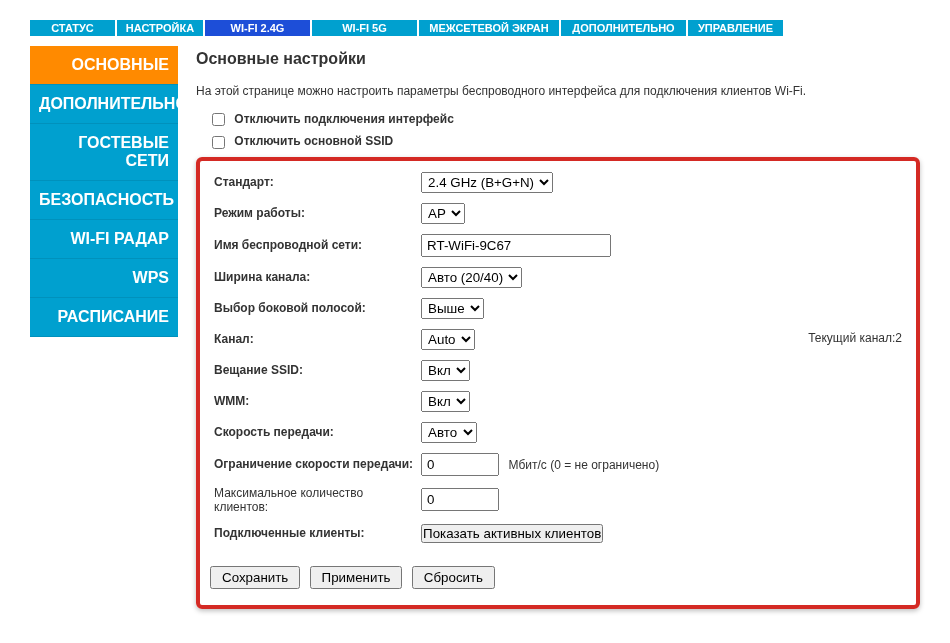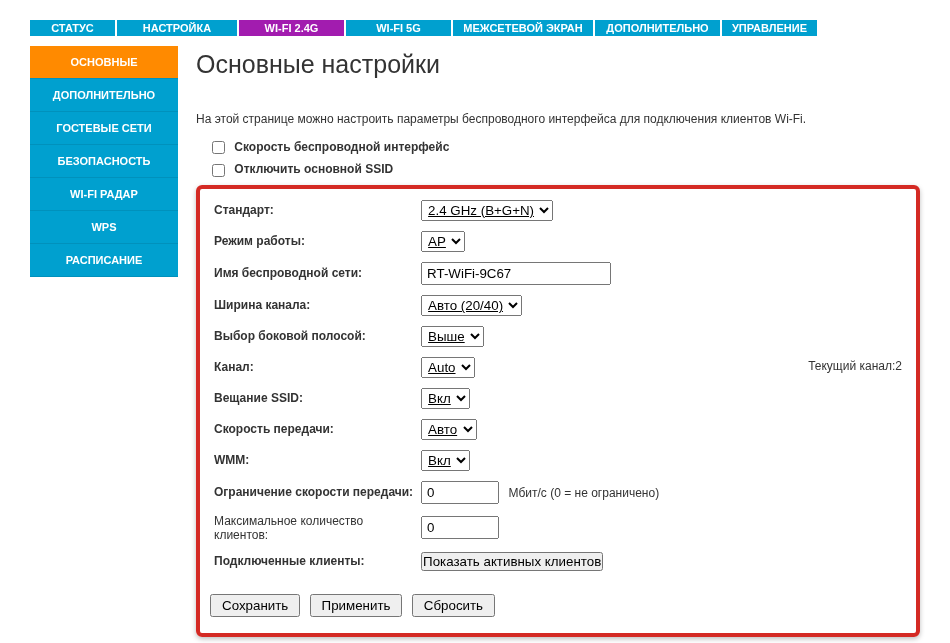--- a/index.html
+++ b/index.html
@@ -1,39 +1,39 @@
 <!DOCTYPE html>
 <html><head>
   <meta charset="utf-8">
   <style>
     * { box-sizing: border-box; margin: 0; padding: 0; }
     body { font-family: Arial, sans-serif; font-size: 12px; background: #fff; color: #333; }
     .wrap { width: 950px; margin: 0 auto; padding: 20px 30px; }
     .topnav { display: flex; gap: 2px; margin-bottom: 10px; }
     .topnav a { background: #00a0cf; color: #fff; font-weight: bold; font-size: 11px; padding: 2px 0; text-align: center; text-decoration: none; cursor: pointer; }
-    .topnav a.active { background: #a21caf; text-align: center; }
-    .topnav a:nth-child(1){width:85px}.topnav a:nth-child(2){width:120px}.topnav a:nth-child(3){width:105px}.topnav a:nth-child(4){width:105px}.topnav a:nth-child(5){width:140px}.topnav a:nth-child(6){width:125px}.topnav a:nth-child(7){width:95px}
+    .topnav a.active { background: #1d4ed8; text-align: center; }
+    .topnav a:nth-child(1){width:85px}.topnav a:nth-child(2){width:86px}.topnav a:nth-child(3){width:105px}.topnav a:nth-child(4){width:105px}.topnav a:nth-child(5){width:140px}.topnav a:nth-child(6){width:125px}.topnav a:nth-child(7){width:95px}
     .main { display: flex; gap: 18px; margin-top: 8px; }
     .side { width: 148px; }
-    .side a { display: block; background: #00a0cf; color: #fff; font-weight: bold; font-size: 11px; padding: 10px 16px; text-align: center; text-decoration: none; border-bottom: 1px solid #0091bc; cursor: pointer; }
+    .side a { display: block; background: #00a0cf; color: #fff; font-weight: bold; font-size: 16px; padding: 10px 9px; text-align: right; text-decoration: none; border-bottom: 1px solid #0091bc; cursor: pointer; }
     .side a.active { background: #ff8a00; }
     .content { flex: 1; }
-    h1 { font-size: 25px; font-weight: normal; margin: 4px 0 33px; }
+    h1 { font-size: 16px; font-weight: bold; margin: 4px 0 16px; }
     .intro { margin-bottom: 10px; }
     .cbrow { padding: 4px 0 4px 16px; }
     .cbrow input { vertical-align: middle; margin-right: 6px; }
     .cbrow label { font-weight: bold; }
     .box { border: 4px solid #d42a24; border-radius: 6px; padding: 6px 10px 16px; box-shadow: 0 2px 5px rgba(0,0,0,.25); margin-top: 4px; }
     table.f { width: 100%; border-collapse: collapse; }
     table.f td { padding: 5px 4px; vertical-align: middle; }
     table.f td.lbl { font-weight: bold; width: 190px; white-space: nowrap; }
     table.f td.lbln { width: 190px; }
     .txt { width: 190px; padding: 2px 4px; }
     .txtn { width: 78px; padding: 2px 4px; }
-    select { padding: 1px 2px; text-decoration: underline; }
+    select { padding: 1px 2px; }
     .unit { margin-left: 6px; }
     .curch { float: right; margin-top: 2px; }
     .actions { margin-top: 18px; }
     .actions button { margin-right: 6px; padding: 2px 10px; }
   </style>
 </head>
 <body>
   <div class="wrap">
 
     <div class="topnav">
@@ -56,21 +56,21 @@
         <a>WPS</a>
         <a>РАСПИСАНИЕ</a>
       </div>
 
       <div class="content">
         <h1>Основные настройки</h1>
         <p class="intro">На этой странице можно настроить параметры беспроводного интерфейса для подключения клиентов Wi-Fi.</p>
 
         <div class="cbrow">
           <input type="checkbox" style="">
-          <label>Скорость беспроводной интерфейс</label>
+          <label>Отключить подключения интерфейс</label>
         </div>
         <div class="cbrow">
           <input type="checkbox" style="">
           <label>Отключить основной SSID</label>
         </div>
 
         <div class="box">
           <table class="f">
             <tbody>
               <tr>
@@ -96,26 +96,26 @@
             <tr>
                 <td class="lbl">Канал:</td>
                 <td><select><option>Auto</option></select>
                     <span class="curch"><span>Текущий канал:</span><span>2</span></span></td>
               </tr>
             <tr>
                 <td class="lbl">Вещание SSID:</td>
                 <td><select><option>Вкл</option></select></td>
               </tr>
             <tr>
+                <td class="lbl">WMM:</td>
+                <td><select><option>Вкл</option></select></td>
+              </tr>
+            <tr>
                 <td class="lbl">Скорость передачи:</td>
                 <td><select><option>Авто</option></select></td>
-              </tr>
-            <tr>
-                <td class="lbl">WMM:</td>
-                <td><select><option>Вкл</option></select></td>
               </tr>
             <tr>
                 <td class="lbl">Ограничение скорости передачи:</td>
                 <td><input class="txtn" type="text" value="0" style="">
                     <span class="unit">Мбит/с (0 = не ограничено)</span></td>
               </tr>
             <tr>
                 <td class="lbln">Максимальное количество клиентов:</td>
                 <td><input class="txtn" type="text" value="0" style=""></td>
               </tr>

